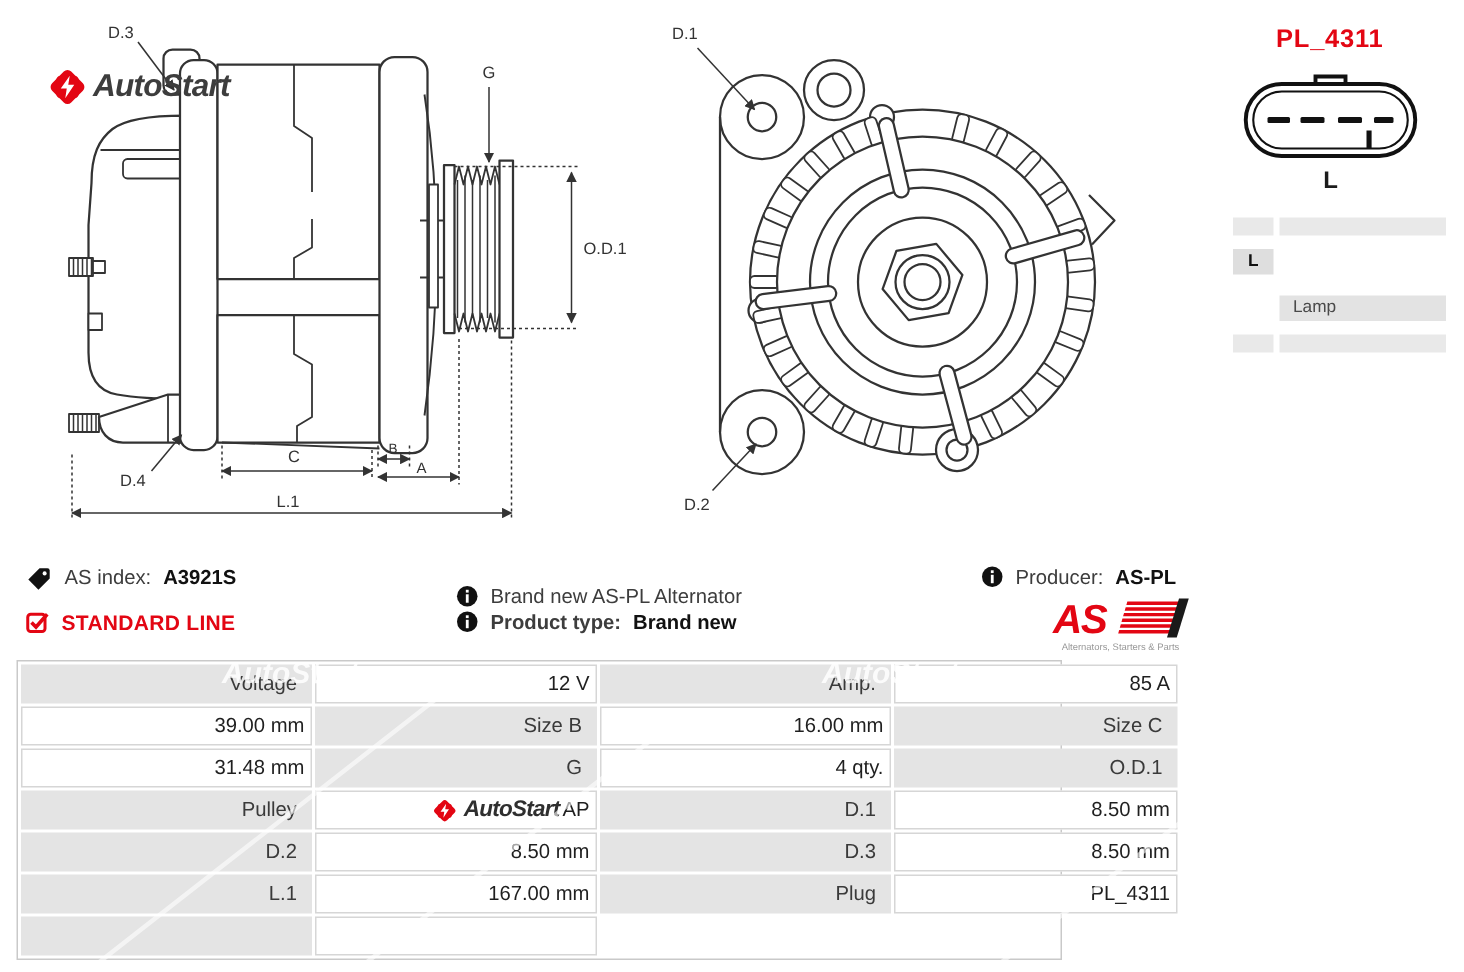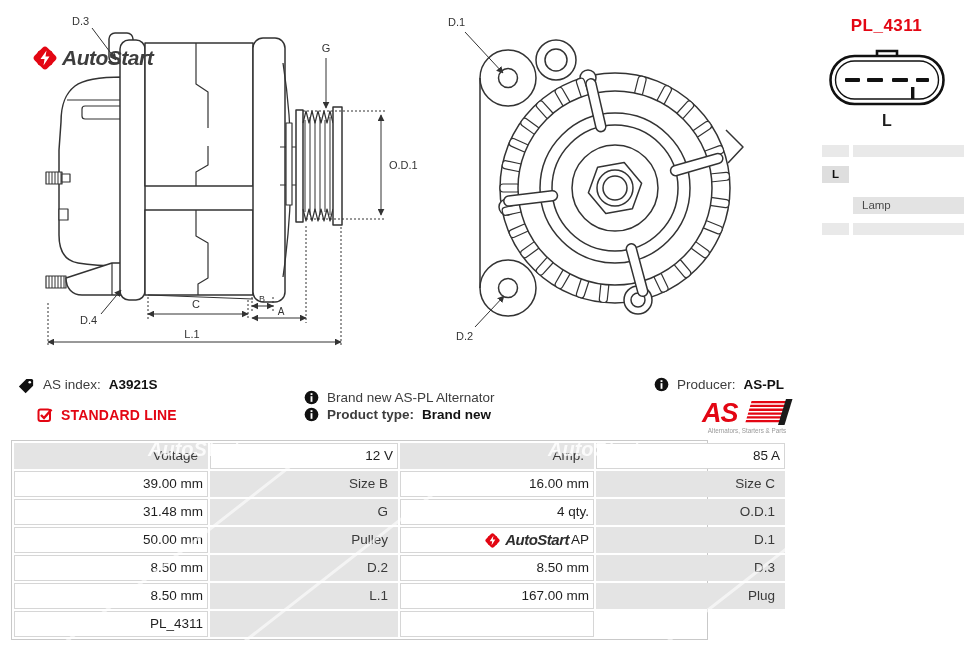--- a/index.html
+++ b/index.html
@@ -265,21 +265,21 @@
   <div class="info-item" style="left:654px;top:377px;">
     <svg width="15" height="15" viewBox="0 0 16 16">
       <circle cx="8" cy="8" r="7.3" fill="#111"></circle>
       <rect x="7" y="6.6" width="2" height="6" fill="#fff"></rect>
         <rect x="7" y="3.4" width="2" height="2" fill="#fff"></rect>
     </svg>
     <span>Producer:</span>
     <b>AS-PL</b>
   </div>
 
-  <div class="info-item" style="left:17px;top:407px;margin-left:20px;">
+  <div class="info-item" style="left:17px;top:407px;">
     <svg width="16" height="16" viewBox="0 0 16 16" fill="none">
       <rect x="1.5" y="2.5" width="11.5" height="11.5" rx="2" stroke="#e30613" stroke-width="2"></rect>
       <path d="M4,8 L7,11 L14.5,2.5" stroke="#e30613" stroke-width="2.4"></path>
     </svg>
     <span class="std-line">STANDARD LINE</span>
   </div>
 
   <div class="info-item" style="left:304px;top:407px;font-weight:bold;">
     <svg width="15" height="15" viewBox="0 0 16 16">
       <circle cx="8" cy="8" r="7.3" fill="#111"></circle>
@@ -315,21 +315,20 @@
       <div class="val">39.00 mm</div>
       <div class="lab">Size B</div>
       <div class="val">16.00 mm</div>
 
       <div class="lab">Size C</div>
       <div class="val">31.48 mm</div>
       <div class="lab">G</div>
       <div class="val">4 qty.</div>
 
       <div class="lab">O.D.1</div>
-      <div class="val">50.00 mm</div>
       <div class="lab">Pulley</div>
       <div class="val">
         <span class="astart cell cell-logo">
           <svg width="15" height="15" viewBox="0 0 24 24">
             <rect x="3" y="3" width="18" height="18" rx="3.5" fill="#e30613" transform="rotate(45 12 12)"></rect>
             <rect x="4.5" y="4.5" width="15" height="15" rx="3" fill="#e30613"></rect>
             <polygon points="13.5,4.5 7.5,13 11.5,13 10.5,19.5 16.5,10.5 12.5,10.5" fill="#fff"></polygon>
           </svg>
           <span class="txt">AutoStart</span>
         </span>

